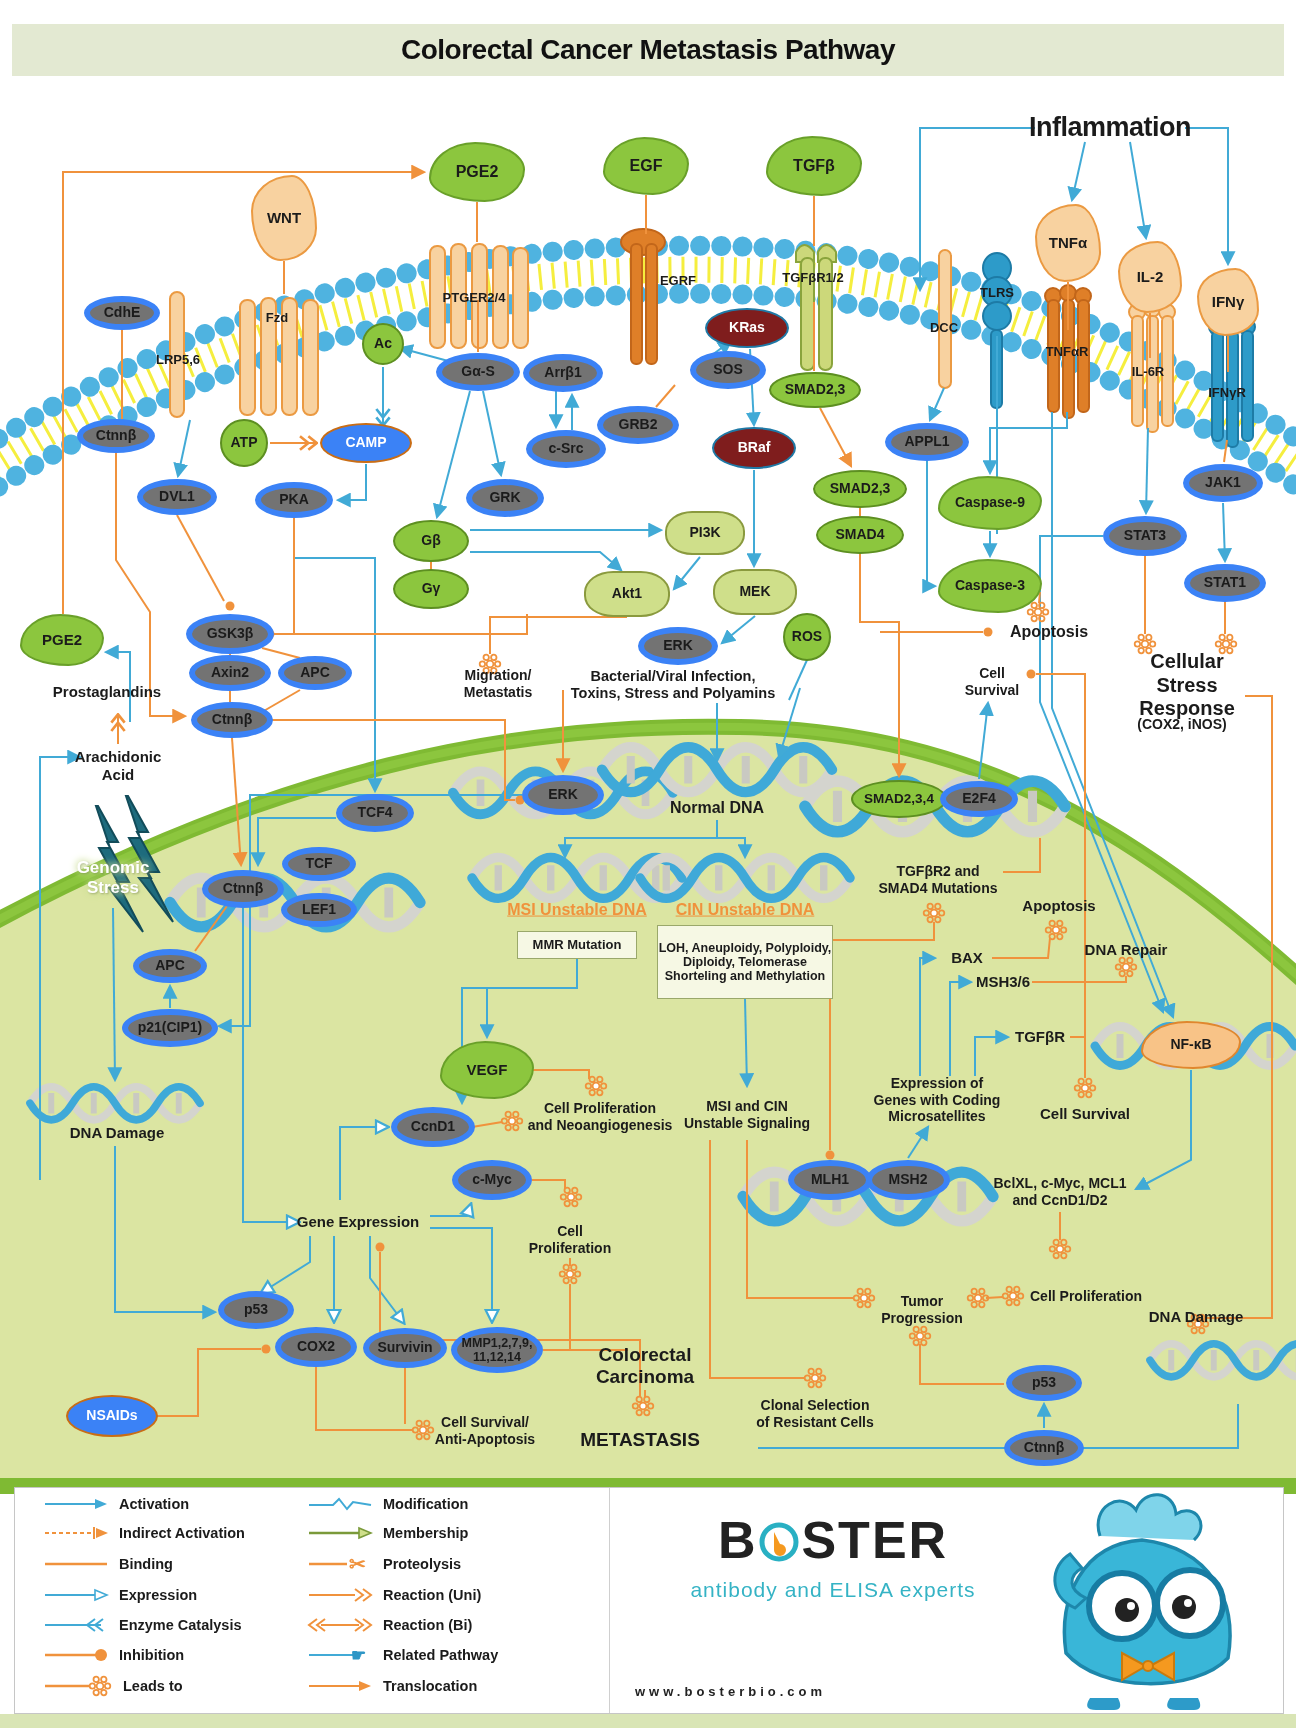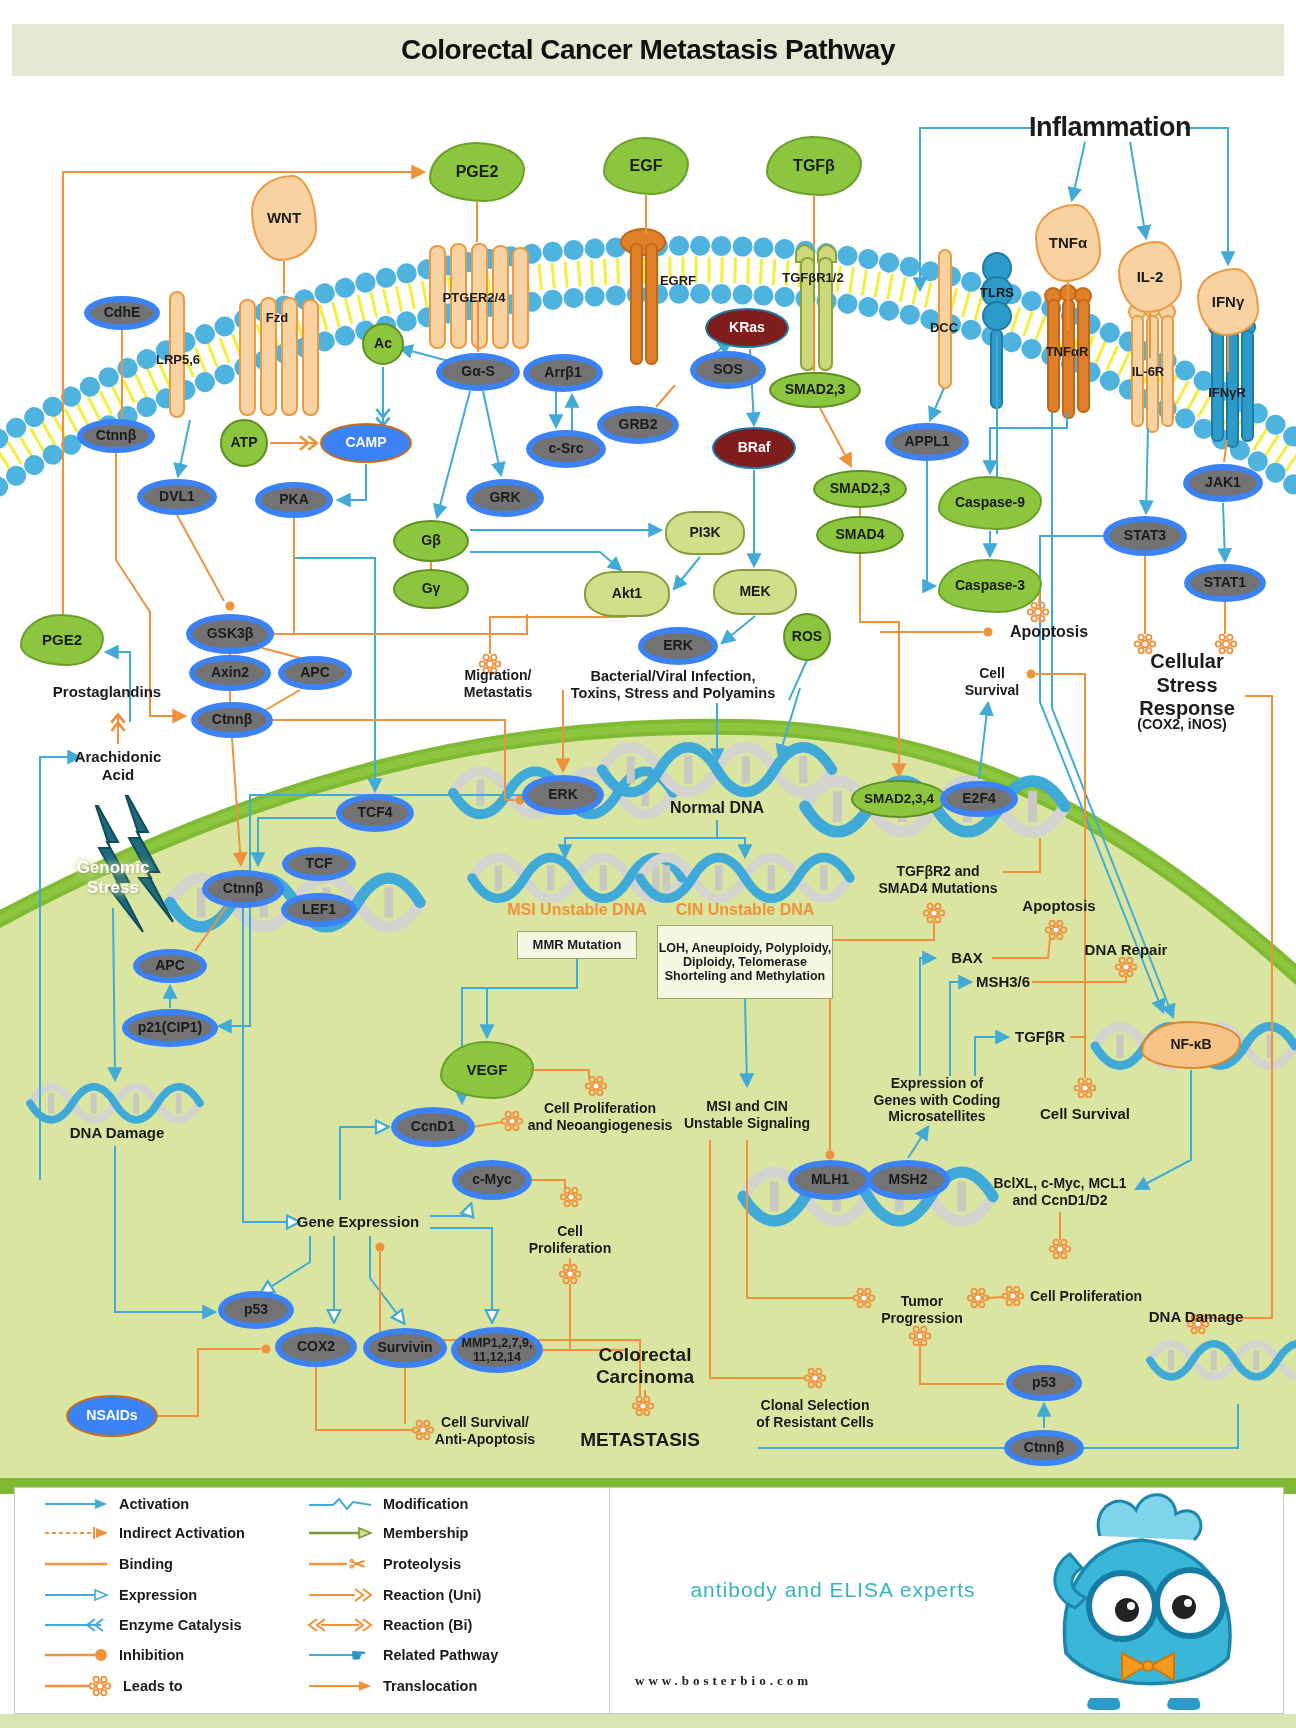--- a/index.html
+++ b/index.html
@@ -11,33 +11,33 @@
   .ellb{border-radius:50%;background:#7f1d1d;border:2px solid #1f79a6;color:#fff;}
   .ellg{border-radius:50%;background:#8cc63e;border:2px solid #5d8f21;}
   .cir{border-radius:50%;background:#8cc63e;border:2px solid #5d8f21;}
   .cloud{background:#8cc63e;border:2.5px solid #69a029;border-radius:48% 52% 42% 58% / 60% 46% 54% 40%;font-size:16px;}
   .tan{background:#f8d2a0;border:2.5px solid #eb9a42;border-radius:62% 38% 55% 45% / 42% 62% 38% 58%;font-size:15px;}
   .olv{background:#cfdf8a;border:2px solid #8a9a3e;border-radius:34% 34% 34% 34% / 46% 46% 46% 46%;}
   .sol{border-radius:50%;background:#3b82f6;border:2px solid #c96d15;color:#fff;}
   .nfkb{background:#f8c387;border:2.5px solid #e0872e;border-radius:46% 54% 48% 52% / 62% 44% 56% 38%;}
   .box{background:#f6f8e4;border:1.5px solid #9aa86a;font-size:13px;}
   .lab{position:absolute;transform:translate(-50%,-50%);font-weight:bold;text-align:center;white-space:pre-line;color:#1b1b1b;font-size:14px;line-height:1.18;}
-  .org{color:#f0923c;}
+  .org{color:#f0923c;text-decoration:underline;}
   .big{font-size:27px;letter-spacing:-.5px;}
   .ttl{position:absolute;left:12px;top:24px;width:1272px;height:52px;background:#e3e9d2;display:flex;align-items:center;justify-content:center;
        font-size:28px;font-weight:bold;color:#111;letter-spacing:-.5px;}
   .gs{color:#fff;text-shadow:0 0 6px #c9dd92,0 0 10px #c9dd92,1px 1px 2px rgba(0,0,0,.35);font-size:17px;}
   #panel{position:absolute;left:14px;top:1487px;width:1268px;height:225px;background:#fff;border:1px solid #c6c6c6;}
   .lg-row{position:absolute;display:flex;align-items:center;gap:10px;height:20px;}
   .lg-lab{font-weight:bold;font-size:14.5px;color:#1b1b1b;white-space:nowrap;}
   #bdiv{position:absolute;left:594px;top:0;width:1px;height:225px;background:#cfcfcf;}
   .blogo{position:absolute;left:608px;top:22px;width:420px;text-align:center;font-weight:bold;font-size:52px;color:#222;letter-spacing:2px;}
   .btag{position:absolute;left:608px;top:90px;width:420px;text-align:center;color:#35b3c5;font-size:21px;letter-spacing:1px;}
   .bprod{position:absolute;left:618px;top:122px;width:400px;text-align:left;color:#7aa736;font-weight:bold;font-size:26px;line-height:1.15;white-space:pre-line;}
-  .burl{position:absolute;left:620px;top:185px;font-family:Liberation Serif, serif;font-weight:bold;font-size:13px;letter-spacing:4px;color:#222;}
+  .burl{position:absolute;left:620px;top:196px;font-family:Liberation Sans, sans-serif;font-weight:bold;font-size:13px;letter-spacing:4px;color:#222;}
   #strip{position:absolute;left:0;top:1714px;width:1296px;height:14px;background:#d9e5b5;}
 </style>
 </head>
 <body>
 
 <div id="stage">
 
 <svg id="wires" width="1296" height="1728" viewBox="0 0 1296 1728">
   <defs>
     <marker id="mB" viewBox="0 0 10 10" refX="8.5" refY="5" markerWidth="7.5" markerHeight="7.5" orient="auto-start-reverse">
@@ -573,20 +573,24 @@
     <span class="lg-lab">Related Pathway</span>
       </div>
   <div class="lg-row" style="left:292px;top:188px">
     <svg width="66" height="14">
           <line x1="2" y1="7" x2="52" y2="7" stroke="#f0923c" stroke-width="2"></line>
           <path d="M52,2 L64,7 L52,12z" fill="#f0923c"></path>
         </svg>
     <span class="lg-lab">Translocation</span>
       </div>
 
+  <div class="blogo"><span>B</span><svg width="44" height="44" viewBox="0 0 44 44" style="vertical-align:-6px">
+          <circle cx="22" cy="22" r="17" fill="#fff" stroke="#29b0c3" stroke-width="5"></circle>
+          <path d="M17,12 L17,30 a6,6 0 1,0 6,-6 z" fill="#f5991f"></path>
+        </svg><span>STER</span></div>
   <div class="btag">antibody and ELISA experts</div>
   <div class="burl">www.bosterbio.com</div>
 
   <svg width="235" height="225" style="position:absolute;left:1015px;top:0;" viewBox="0 0 235 225">
     <path d="M60,210 q-8,12 6,12 l18,0 q10,0 4,-12z" fill="#2d9bc9"></path>
     <path d="M140,210 q-8,12 6,12 l18,0 q10,0 4,-12z" fill="#2d9bc9"></path>
     <path d="M70,48 C60,18 92,2 106,22 C114,0 144,2 146,26 C166,14 180,38 164,52" fill="#7fd4ea" stroke="#1d87ab" stroke-width="3"></path>
     <path d="M112,52 C52,56 28,110 36,165 C70,205 165,205 198,170 C208,112 180,60 112,52 Z" fill="#39b6d8" stroke="#1d87ab" stroke-width="3.5"></path>
     <path d="M45,120 C18,108 20,78 40,66 L52,80 C38,88 38,102 56,110 Z" fill="#39b6d8" stroke="#1d87ab" stroke-width="3"></path>
     <circle cx="92" cy="118" r="33" fill="#fff" stroke="#177ca3" stroke-width="6"></circle>

